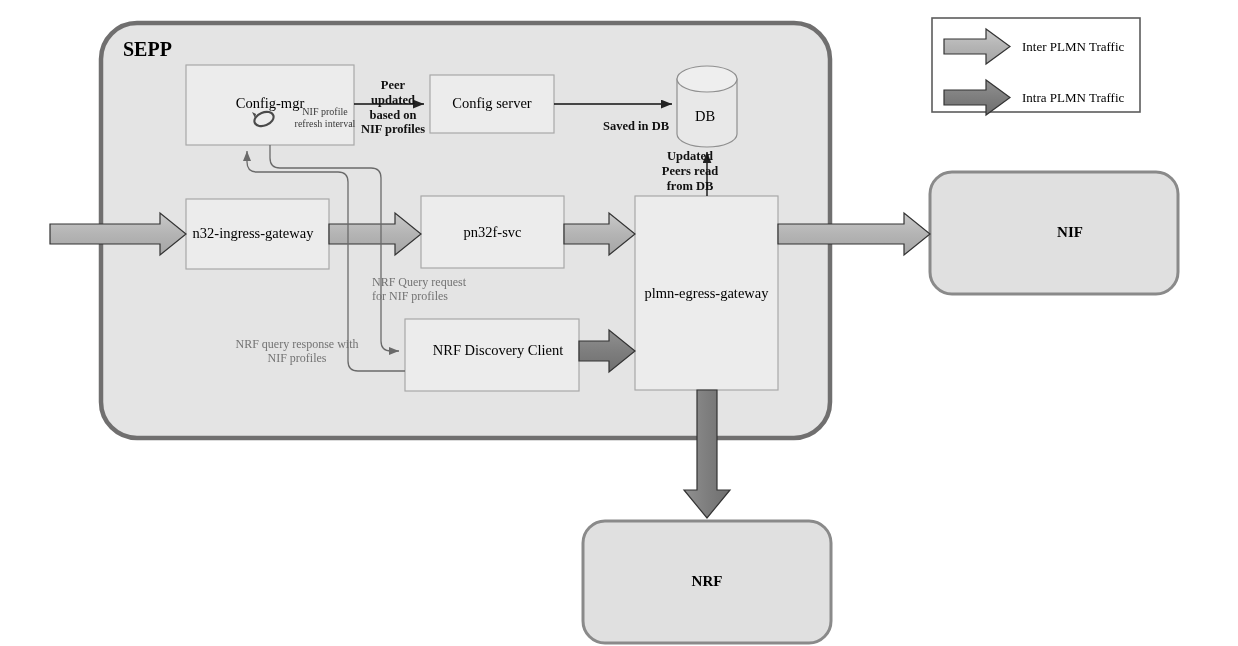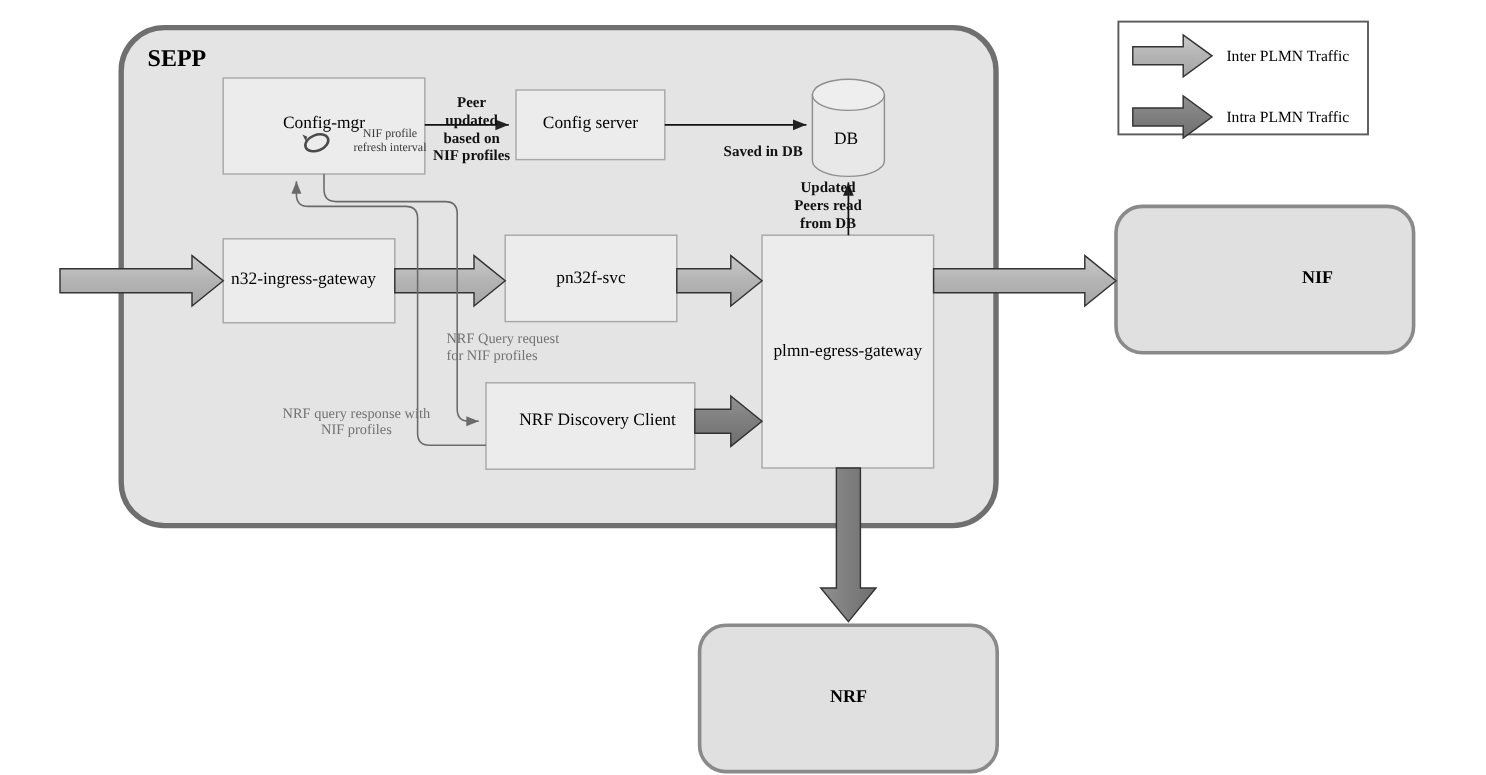--- a/index.html
+++ b/index.html
@@ -155,21 +155,21 @@
 <div class="lbl box-label" style="left:677px; top:108px; width:56px;">DB</div>
 
 <div class="lbl box-label" style="left:186px; top:225px; width:134px;">n32-ingress-gateway</div>
 
 <div class="lbl box-label" style="left:421px; top:224px; width:143px;">pn32f-svc</div>
 
 <div class="lbl box-label" style="left:405px; top:342px; width:186px;">NRF Discovery Client</div>
 
 <div class="lbl box-label" style="left:630px; top:285px; width:153px;">plmn-egress-gateway</div>
 
-<div class="lbl node-title" style="left:930px; top:224px; width:280px;padding-left:28px;">NIF</div>
+<div class="lbl node-title" style="left:930px; top:224px; width:280px;">NIF</div>
 
 <div class="lbl node-title" style="left:583px; top:573px; width:248px;">NRF</div>
 
 <div class="lbl flow-label" style="left:352px; top:78px; width:82px;">Peer
 updated
 based on
 NIF profiles</div>
 
 <div class="lbl flow-label" style="left:584px; top:84px; width:104px;margin-top:35px;">Saved in DB</div>
 

